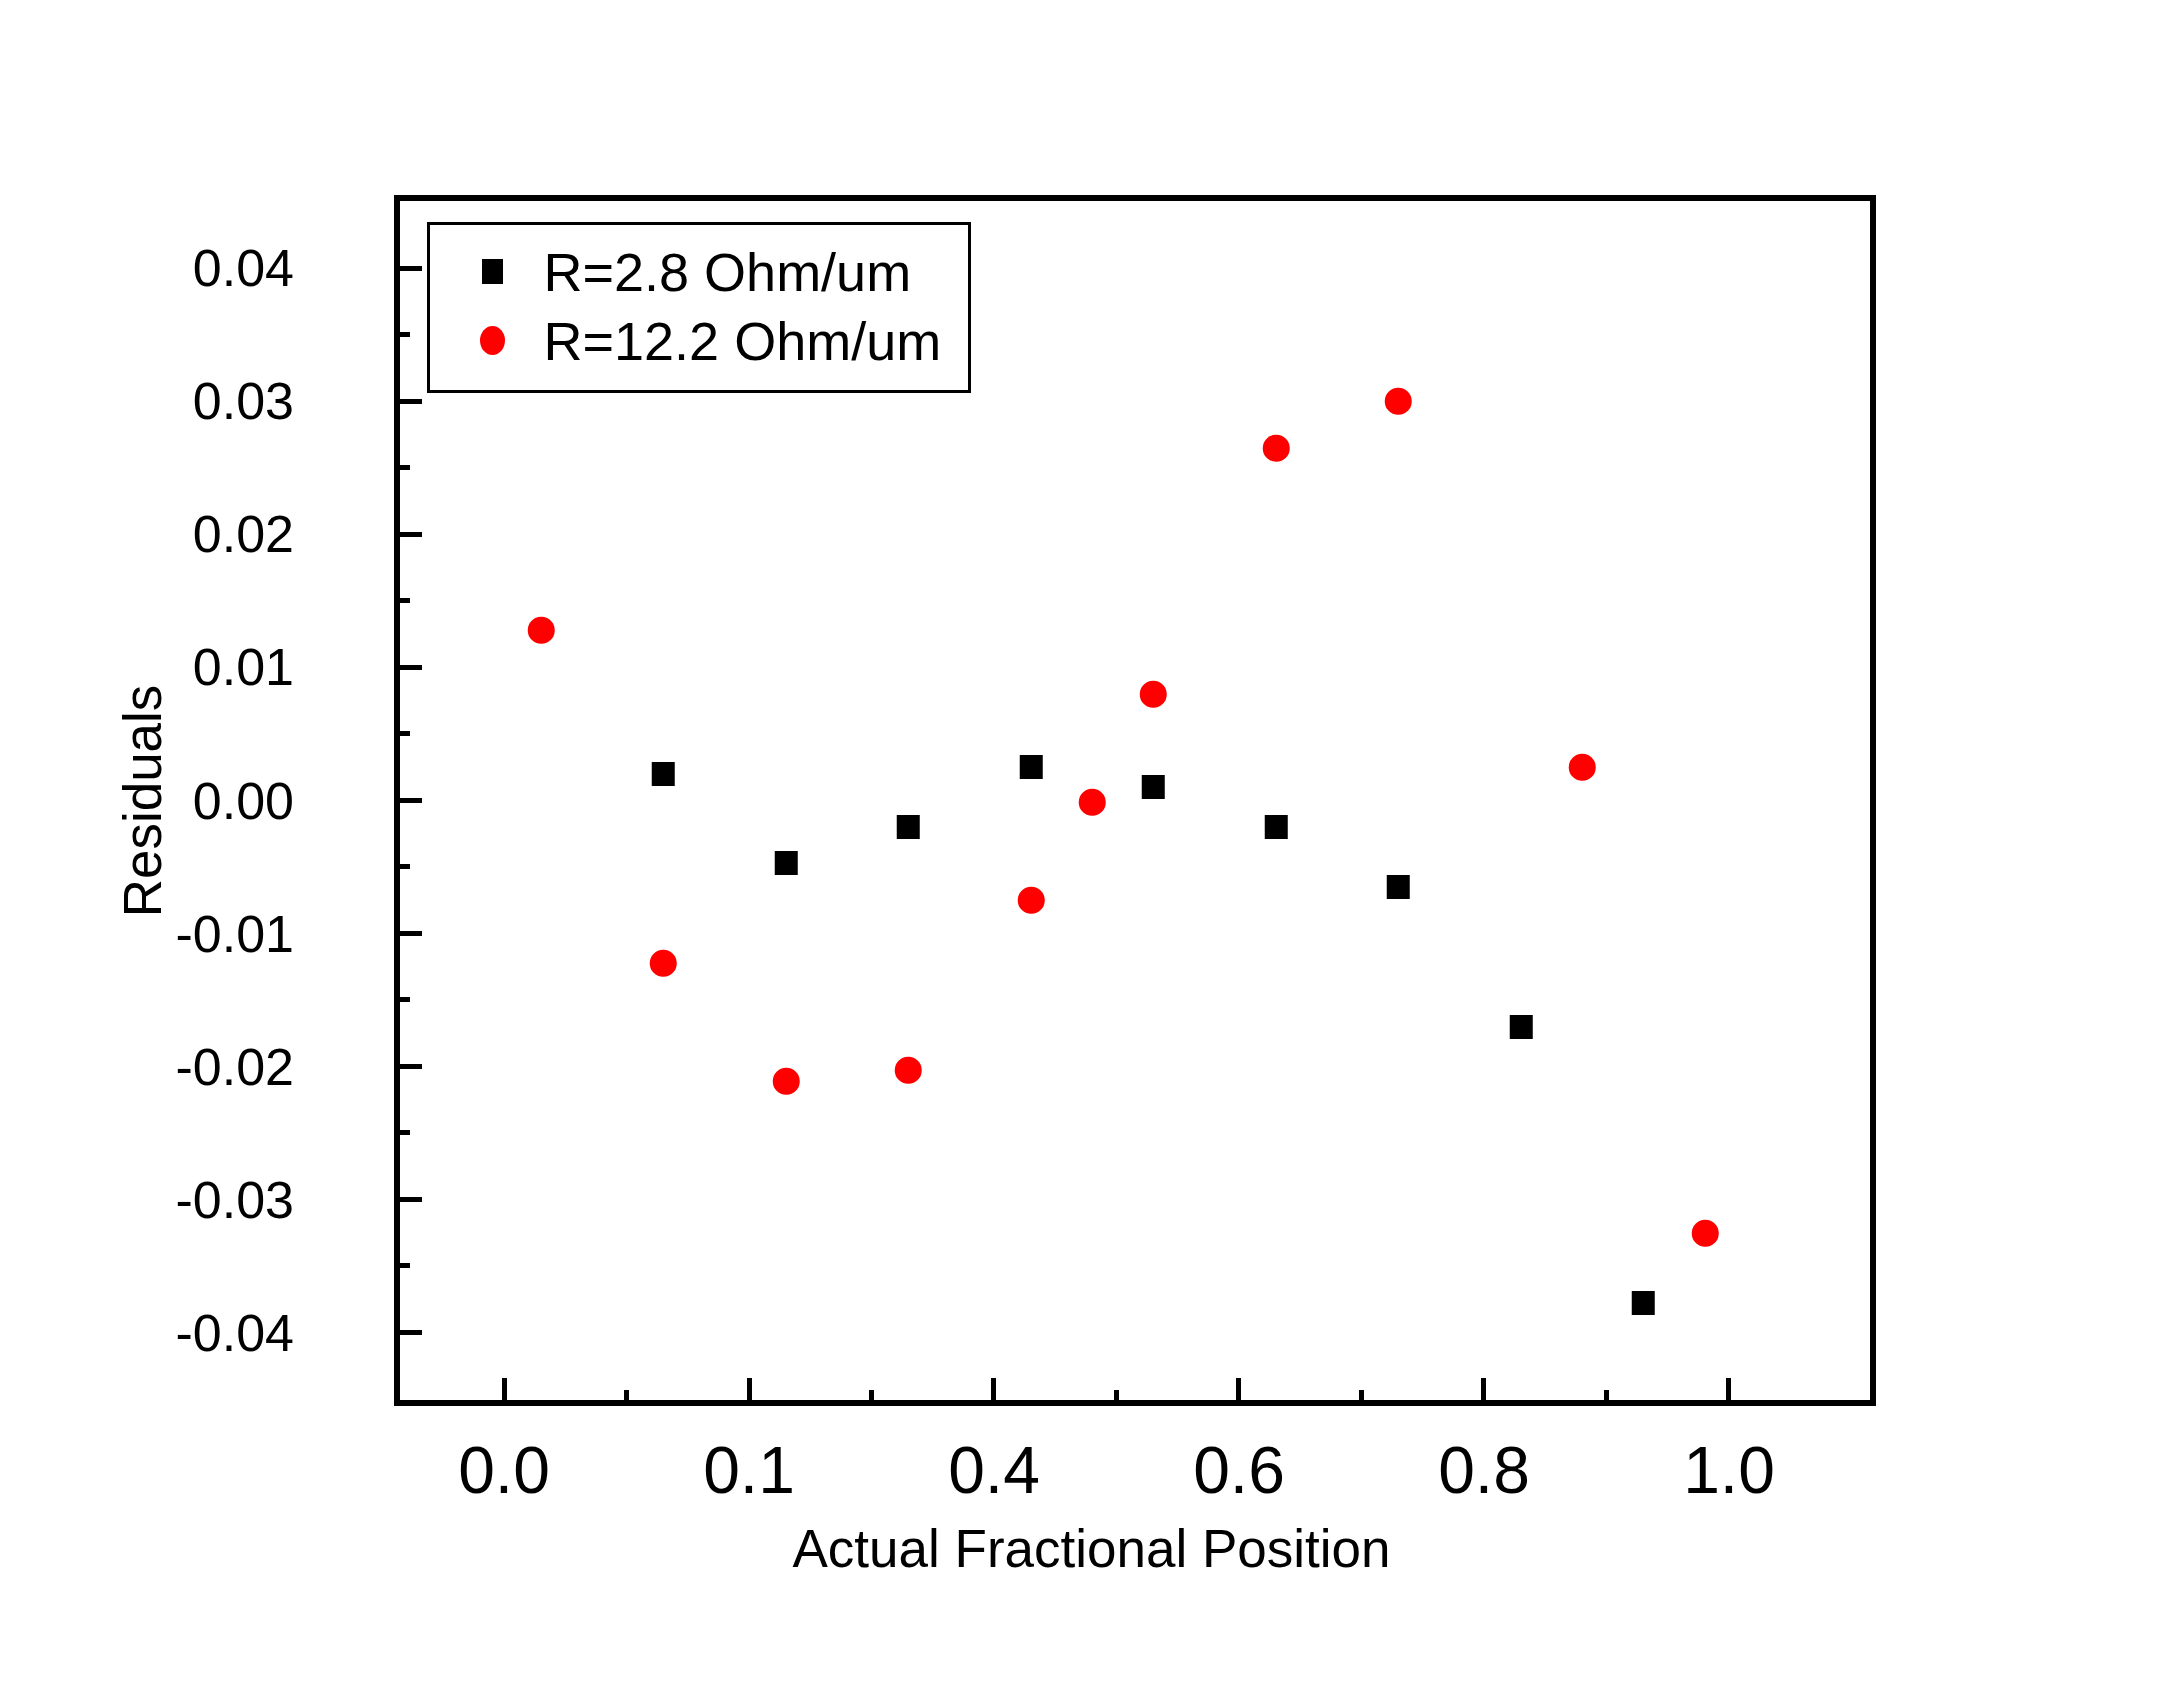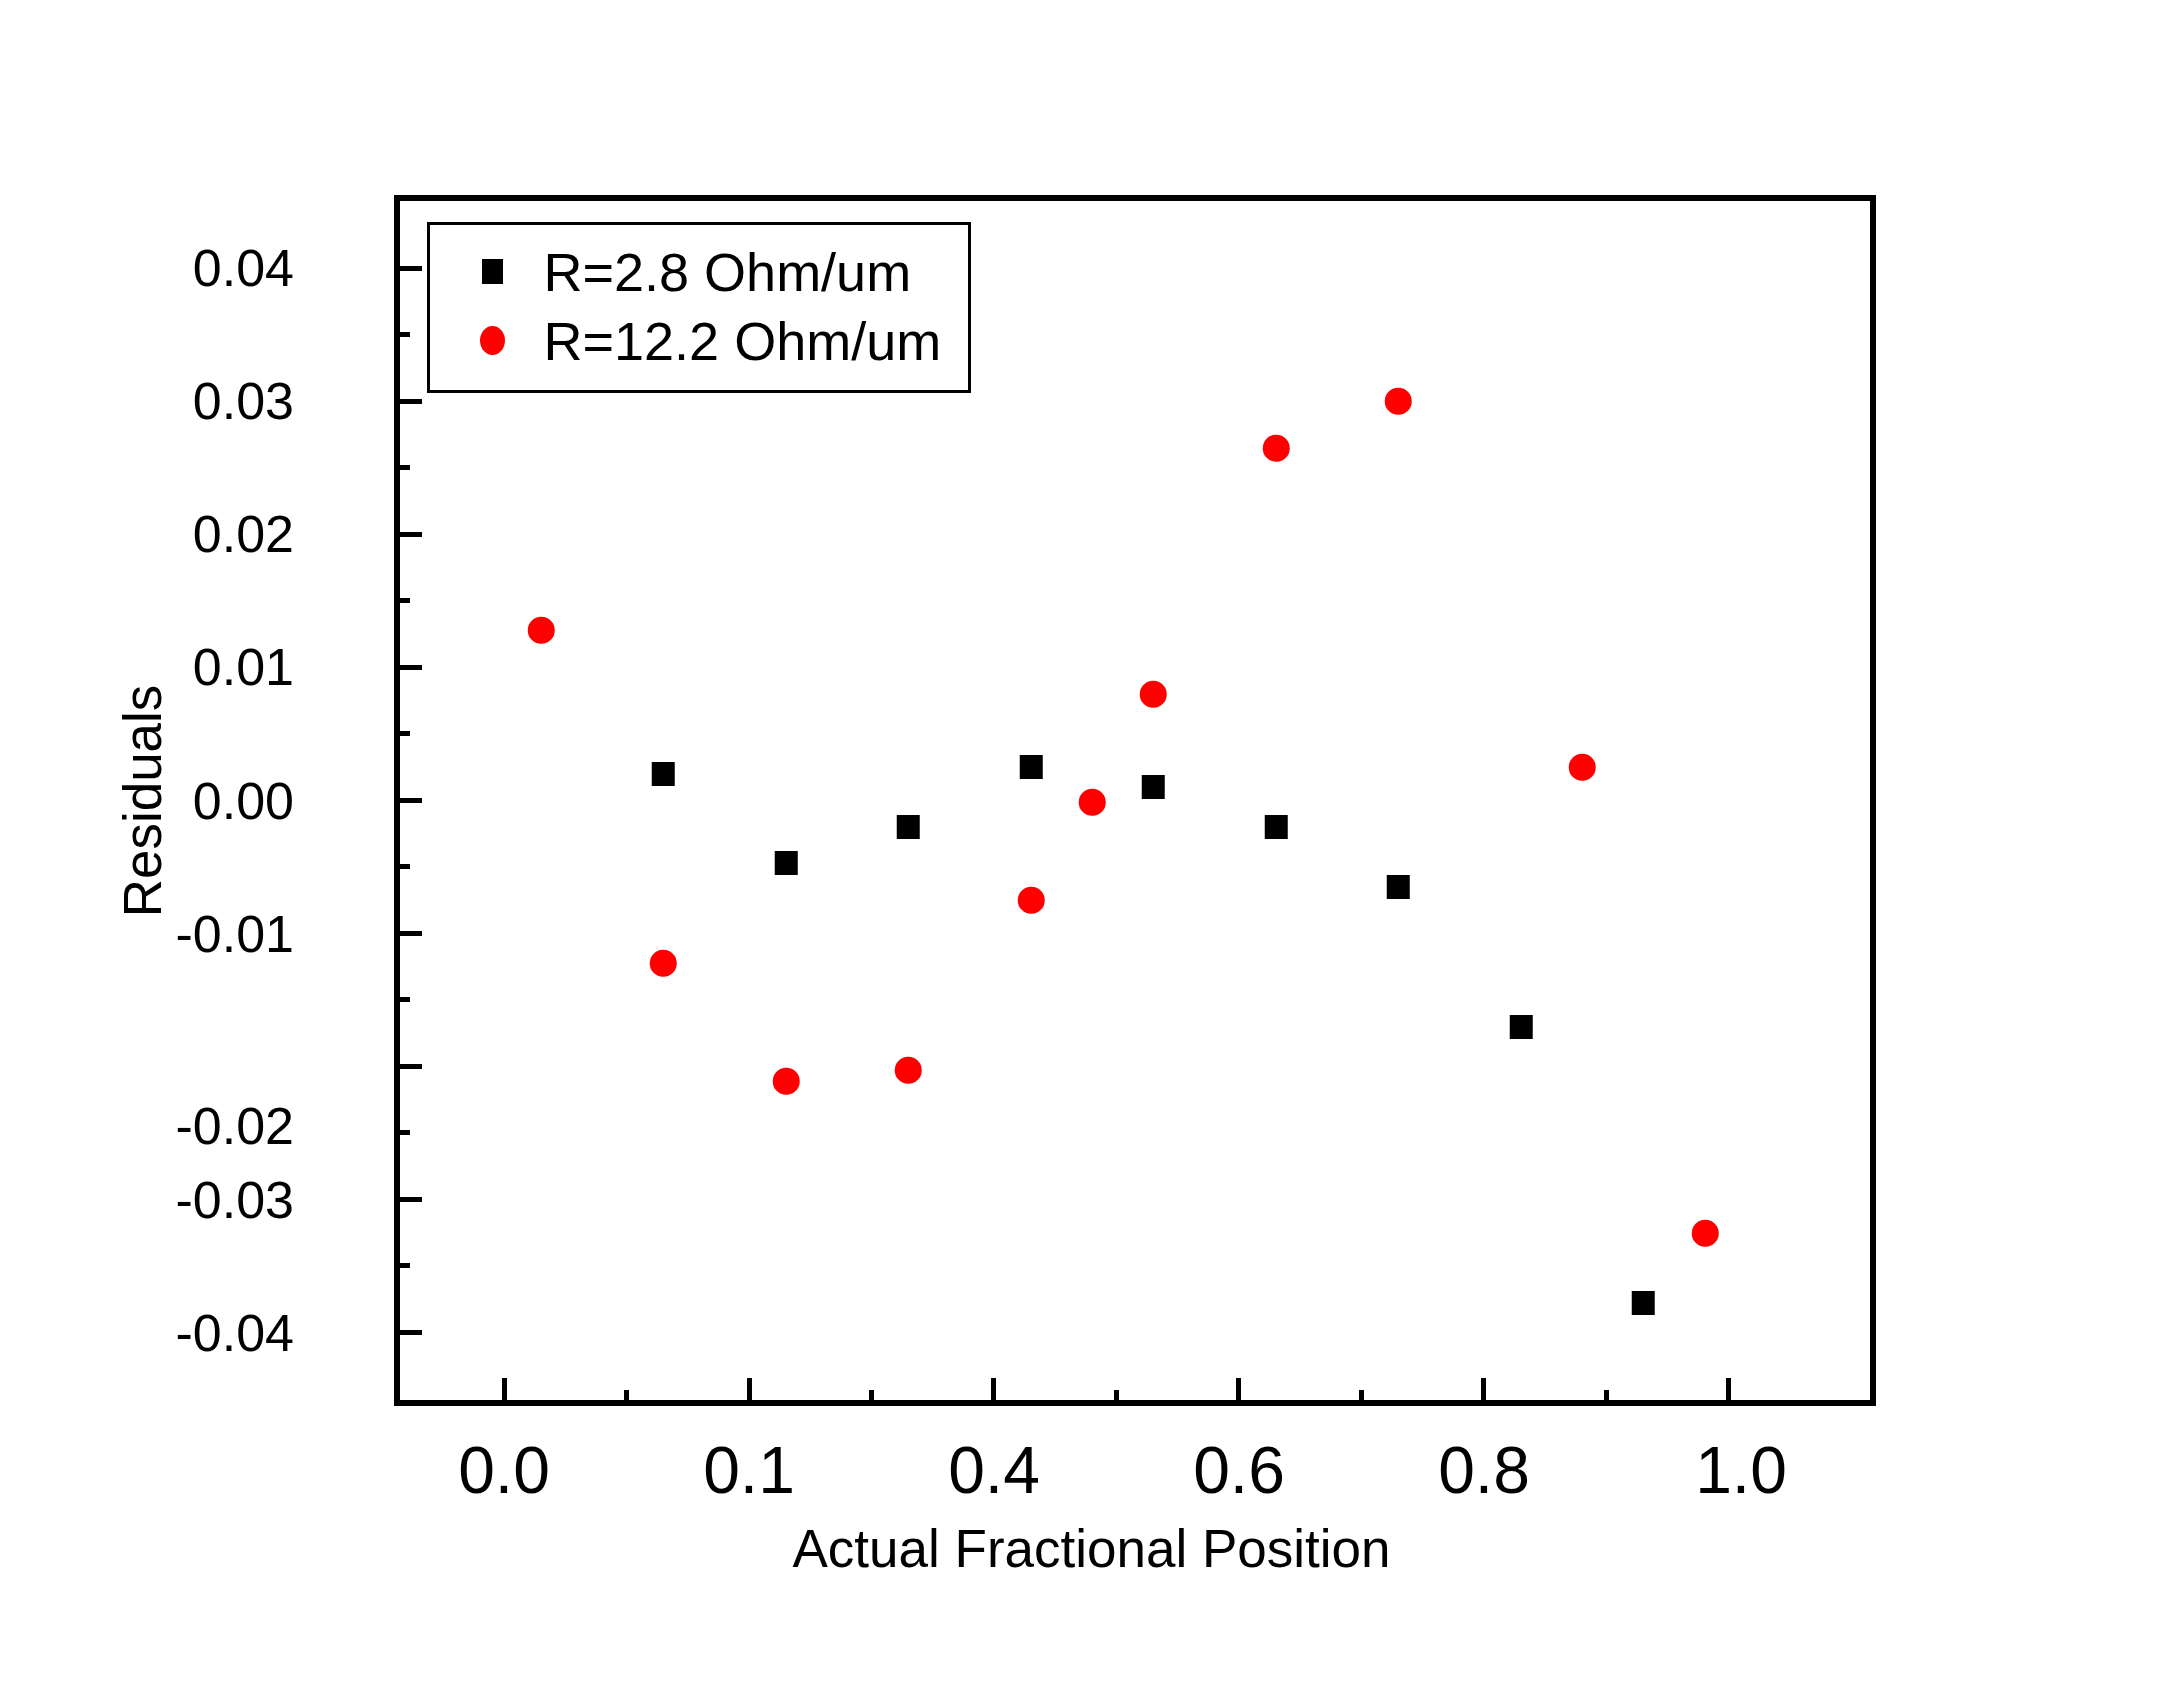--- a/index.html
+++ b/index.html
@@ -218,31 +218,31 @@
       <div class="marker circle" title="R=12.2 Ohm/um (0.98, -0.0325)" style="left: 1311px; top: 1038px; background: rgb(255, 0, 0);"></div>
     </div>
 
   <div id="ytick-labels">
       <div class="ytick-label" style="top: 268px;">0.04</div>
       <div class="ytick-label" style="top: 401px;">0.03</div>
       <div class="ytick-label" style="top: 534px;">0.02</div>
       <div class="ytick-label" style="top: 667px;">0.01</div>
       <div class="ytick-label" style="top: 801px;">0.00</div>
       <div class="ytick-label" style="top: 934px;">-0.01</div>
-      <div class="ytick-label" style="top: 1126px;">-0.02</div>
+      <div class="ytick-label" style="top: 1067px;">-0.02</div>
       <div class="ytick-label" style="top: 1200px;">-0.03</div>
       <div class="ytick-label" style="top: 1333px; text-align: center;">-0.04</div>
     </div>
   <div id="xtick-labels">
       <div class="xtick-label" style="left: 504px;">0.0</div>
       <div class="xtick-label" style="left: 749px;">0.1</div>
       <div class="xtick-label" style="left: 994px;">0.4</div>
       <div class="xtick-label" style="left: 1239px; text-align: center;">0.6</div>
       <div class="xtick-label" style="left: 1484px;">0.8</div>
-      <div class="xtick-label" style="left: 1729px; margin-left: 12px;">1.0</div>
+      <div class="xtick-label" style="left: 1729px;">1.0</div>
     </div>
 
   <div id="xaxis-title">Actual Fractional Position</div>
   <div id="yaxis-title">Residuals</div>
 
   <div id="legend">
     <div class="legend-row">
       <span class="legend-sym-box">
         <span class="legend-sym-square"></span>
       </span>

